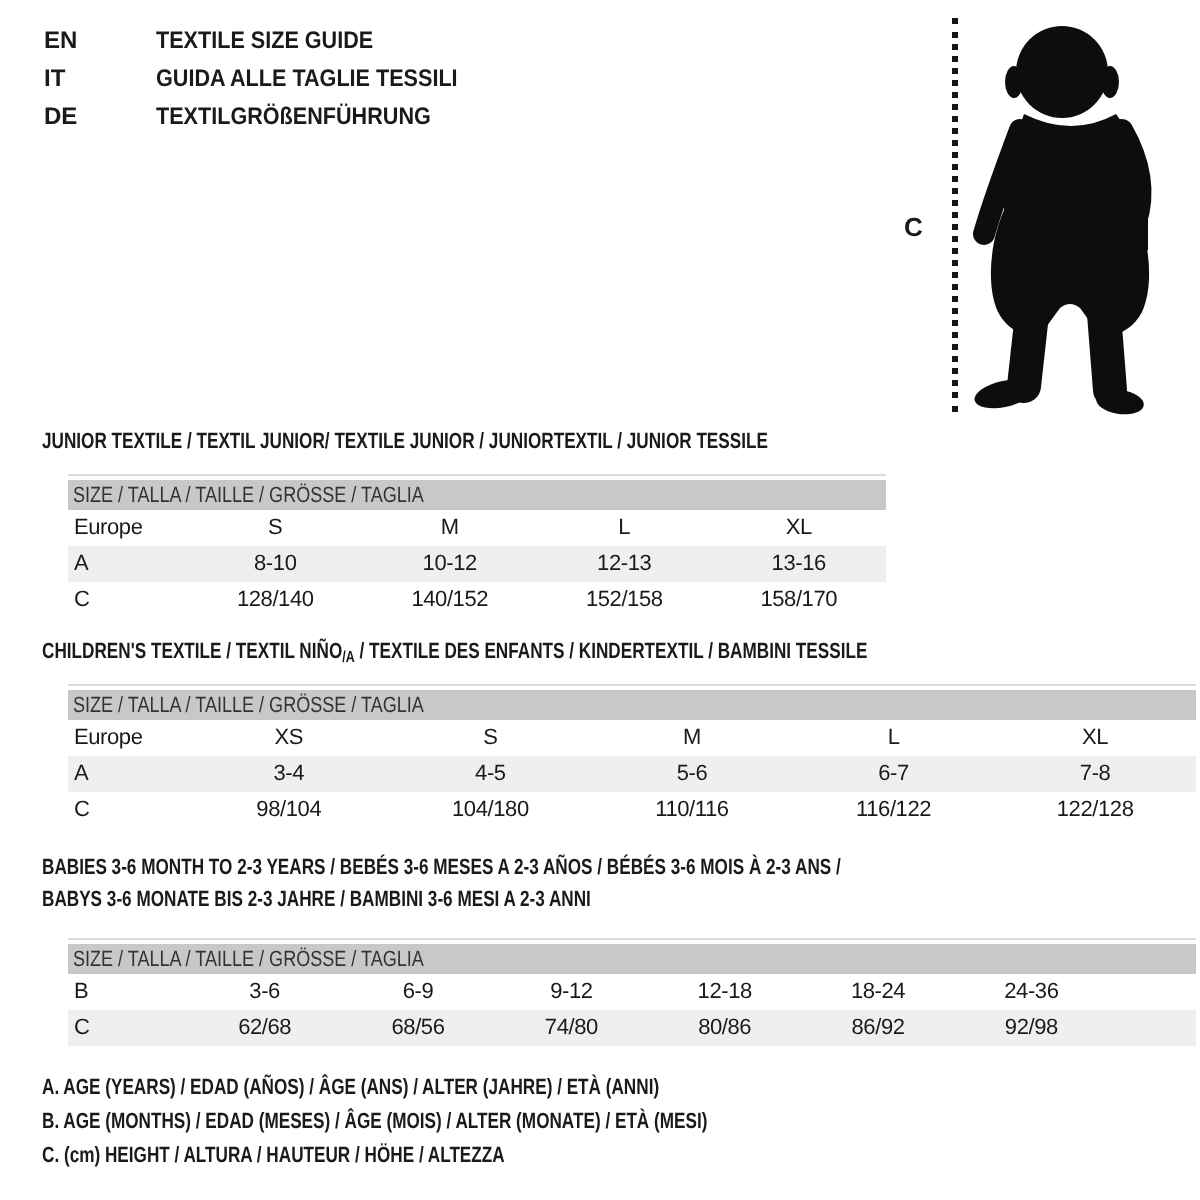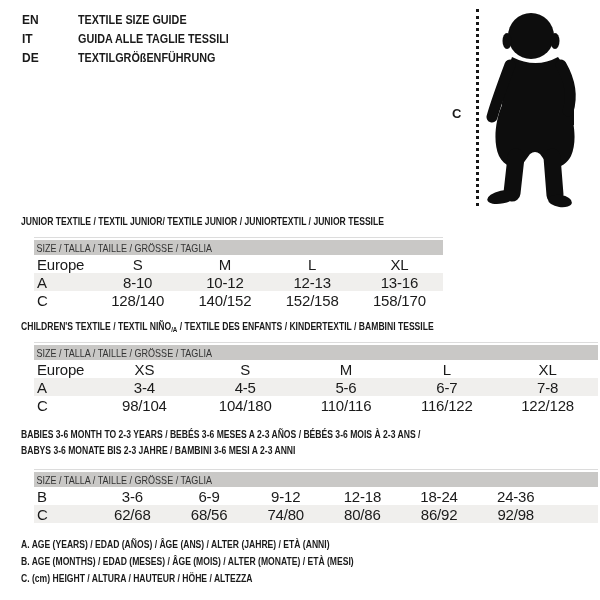--- a/index.html
+++ b/index.html
@@ -28,21 +28,21 @@
   .sub{font-size:8px;vertical-align:-2px;}
 
   
   .tbl{position:absolute;left:18px;border-top:1px solid #dcdcdc;padding-top:2px;margin-left:16px;}
   #t1{top:237px;width:409px;}
   #t2{top:342px;width:564px;}
   #t3{top:469px;width:564px;}
   .band{height:15px;background:#c9c8c6;display:flex;align-items:center;}
   .band span{font-size:11px;color:#333;padding-left:3px;white-space:nowrap;
              transform:scaleX(0.82);transform-origin:0 50%;}
-  .row{display:flex;height:18px;align-items:center;font-size:15px;}
+  .row{display:flex;height:18px;align-items:center;font-size:11px;}
   .row.zebra{background:#f0efed;}
   .rlabel{width:60px;padding-left:3px;box-sizing:border-box;letter-spacing:-0.2px;}
   .cell{flex:1;text-align:center;letter-spacing:-0.2px;}
   .spacer{flex:0 0 44px;}
 
   
   .legend{position:absolute;left:21px;top:536px;font-size:11px;font-weight:bold;
           line-height:17px;white-space:nowrap;transform:scaleX(0.78);transform-origin:0 0;}
 </style>
 </head>

